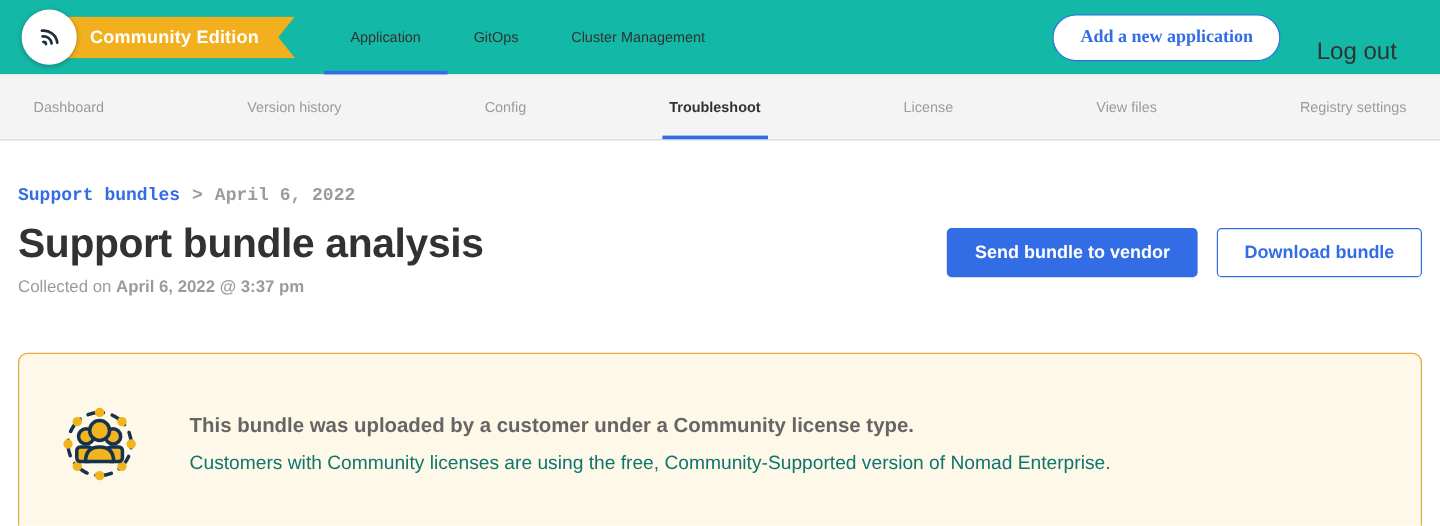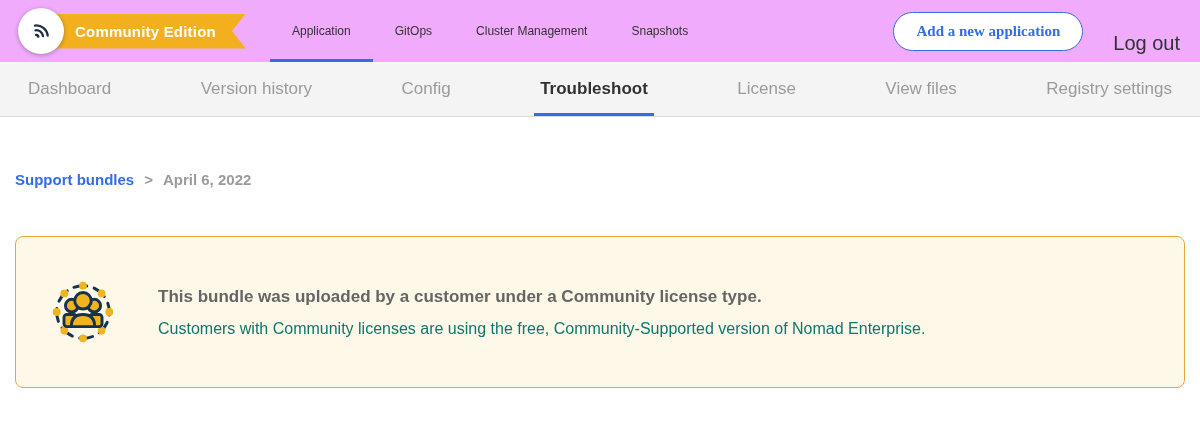--- a/index.html
+++ b/index.html
@@ -1,45 +1,45 @@
 <!DOCTYPE html>
 <html><head>
 <meta charset="utf-8">
 <style>
   * { margin:0; padding:0; box-sizing:border-box; }
   html,body { width:1200px; height:438px; background:#fff; overflow:hidden;
     font-family:"Liberation Sans", sans-serif; -webkit-font-smoothing:antialiased; }
 
   
-  .topnav { height:62px; background:#f0abfc; display:flex; align-items:stretch; padding:0 20px 0 18px; }
+  .topnav { height:62px; background:#14b8a6; display:flex; align-items:stretch; padding:0 36px 0 18px; }
   .logo-wrap { display:flex; align-items:center; position:relative; width:240px; flex:0 0 auto; }
   .logo-circle { position:absolute; left:0; top:8px; width:46px; height:46px; border-radius:50%;
     background:#fff; box-shadow:0 1px 4px rgba(0,0,0,.3); display:flex; align-items:center; justify-content:center; z-index:2; }
   .ce-badge { margin-left:23px; background:#F2B01E; color:#fff; font-weight:bold; font-size:15px;
     padding:9px 30px 9px 34px; letter-spacing:.2px; white-space:nowrap;
     clip-path:polygon(0 0, 100% 0, calc(100% - 14px) 50%, 100% 100%, 0 100%); }
   .tabs { display:flex; align-items:stretch; margin-left:12px; }
   .tab { display:flex; align-items:center; padding:0 22px; font-size:12px; color:#323232;
     font-weight:500; cursor:pointer; border-bottom:3px solid transparent; border-top:3px solid transparent; white-space:nowrap; }
   .tab.active { border-bottom-color:#326DE6; }
   .topnav-right { margin-left:auto; display:flex; align-items:center; gap:30px; }
   .pill-btn { border:1px solid #326DE6; color:#326DE6; background:#fff; font-weight:bold; font-size:15px;
     padding:10px 22px; border-radius:22px; cursor:pointer; font-family:Liberation Serif, serif; white-space:nowrap; }
   .logout { font-size:20px; color:#323232; cursor:pointer; white-space:nowrap;margin-top:24px; }
 
   
   .subnav { height:55px; background:#F4F4F5; border-bottom:1px solid #D7D9DB; display:flex;
     align-items:stretch; justify-content:space-between; padding:0 22px; }
-  .subtab { display:flex; align-items:center; font-size:17px; color:#9B9B9B; cursor:pointer;
+  .subtab { display:flex; align-items:center; font-size:12px; color:#9B9B9B; cursor:pointer;
     border-bottom:3px solid transparent; border-top:3px solid transparent; padding:0 6px; white-space:nowrap; }
   .subtab.active { color:#323232; font-weight:bold; border-bottom-color:#326DE6; }
 
   
   .content { padding:0 15px; }
-  .breadcrumb { margin-top:54px; font-size:15px; font-weight:bold; display:flex; align-items:center; gap:10px; }
+  .breadcrumb { margin-top:38px; font-size:15px; font-weight:bold; display:flex; align-items:center; gap:10px;font-family:Liberation Mono, monospace; }
   .crumb-link { color:#326DE6; cursor:pointer; }
   .crumb-sep { color:#9B9B9B; font-weight:bold; }
   .crumb-current { color:#9B9B9B; }
 
   .header-row { margin-top:12px; display:flex; align-items:flex-start; justify-content:space-between; }
   .page-title { font-size:34px; font-weight:bold; color:#323232; letter-spacing:-.3px; }
   .collected { margin-top:7px; font-size:14px; color:#9B9B9B; }
   .collected b { color:#9B9B9B; }
   .header-btns { display:flex; gap:16px; margin-top:6px; }
   .btn-primary { background:#326DE6; color:#fff; border:1px solid #326DE6; font-weight:bold; font-size:15px;
@@ -68,21 +68,20 @@
         </g>
       </svg>
     </div>
     <div class="ce-badge">Community Edition</div>
   </div>
 
   <div class="tabs">
     <div class="tab active">Application</div>
     <div class="tab">GitOps</div>
     <div class="tab">Cluster Management</div>
-    <div class="tab">Snapshots</div>
   </div>
 
   <div class="topnav-right">
     <button class="pill-btn">Add a new application</button>
     <span class="logout">Log out</span>
   </div>
 </div>
 
 <div class="subnav">
   <div class="subtab">Dashboard</div>
@@ -95,20 +94,32 @@
 </div>
 
 <div class="content">
 
   <div class="breadcrumb">
     <span class="crumb-link">Support bundles</span>
     <span class="crumb-sep">&gt;</span>
     <span class="crumb-current">April 6, 2022</span>
   </div>
 
+  <div class="header-row">
+    <div>
+      <div class="page-title">Support bundle analysis</div>
+      <div class="collected">
+        <span>Collected on </span><b>April 6, 2022 @ 3:37 pm</b>
+      </div>
+    </div>
+    <div class="header-btns">
+      <button class="btn-primary">Send bundle to vendor</button>
+      <button class="btn-secondary">Download bundle</button>
+    </div>
+  </div>
 
   <div class="banner">
     <svg class="banner-icon" viewBox="0 0 80 80">
 
       <circle cx="40" cy="40" r="27" fill="none" stroke="#17324F" stroke-width="3" stroke-dasharray="13.5 7.7" stroke-dashoffset="10.3" stroke-linecap="round"></circle>
 
       <g fill="#F0B41F">
         <circle cx="40" cy="13" r="4"></circle>
           <circle cx="59.1" cy="20.9" r="4"></circle>
         <circle cx="67" cy="40" r="4"></circle>

